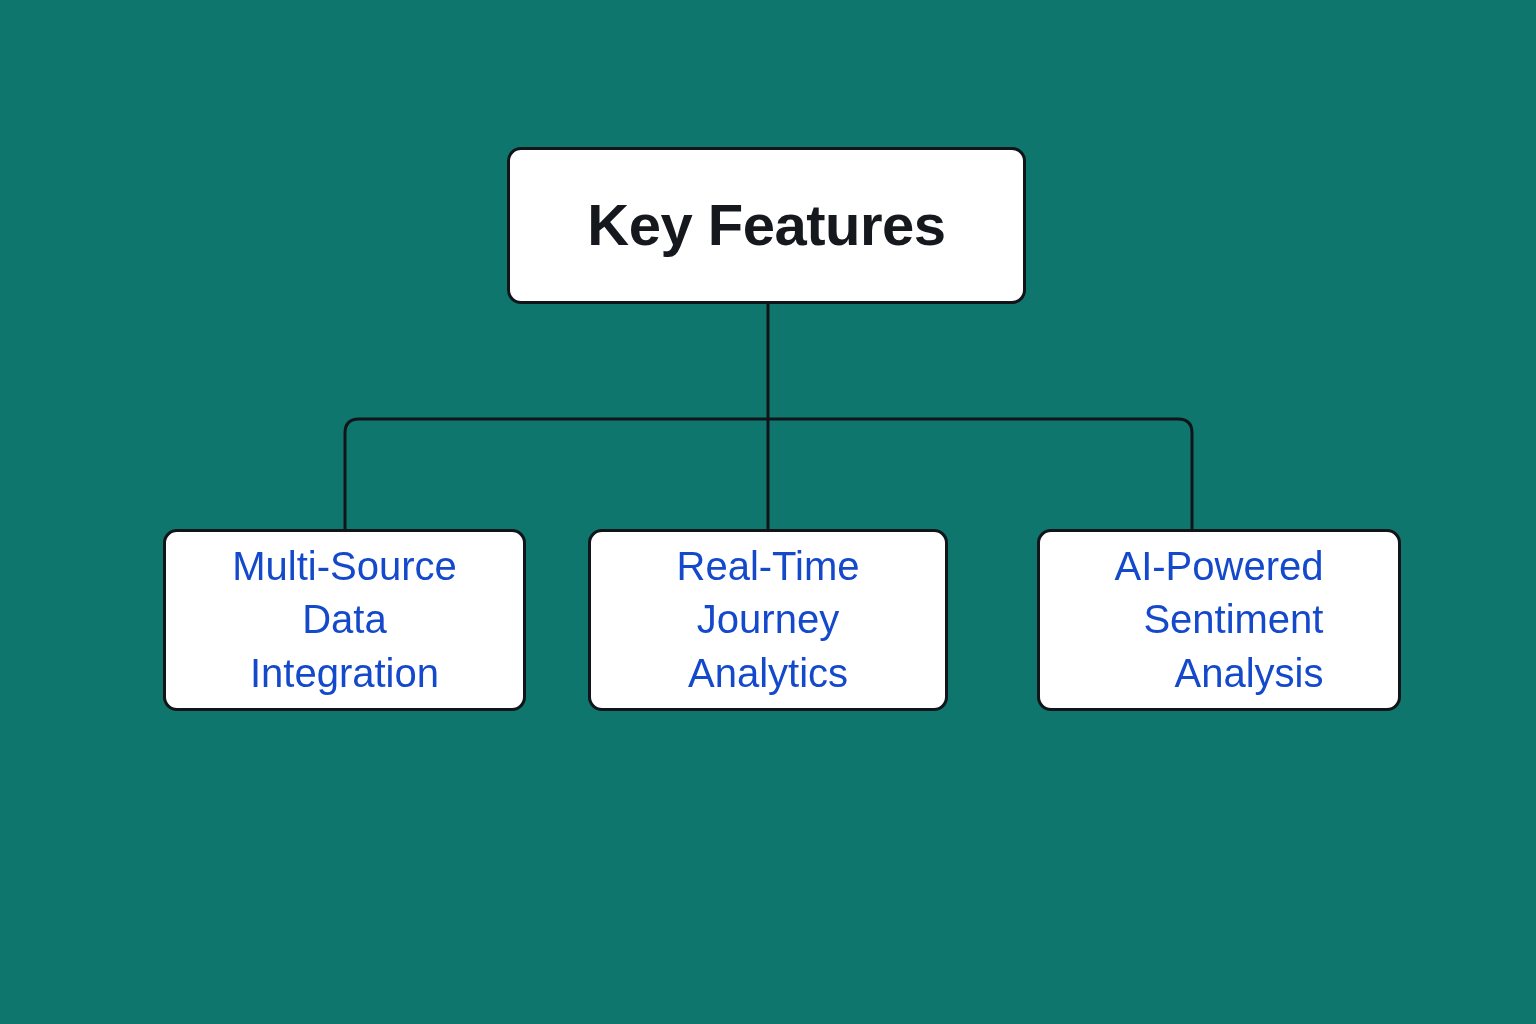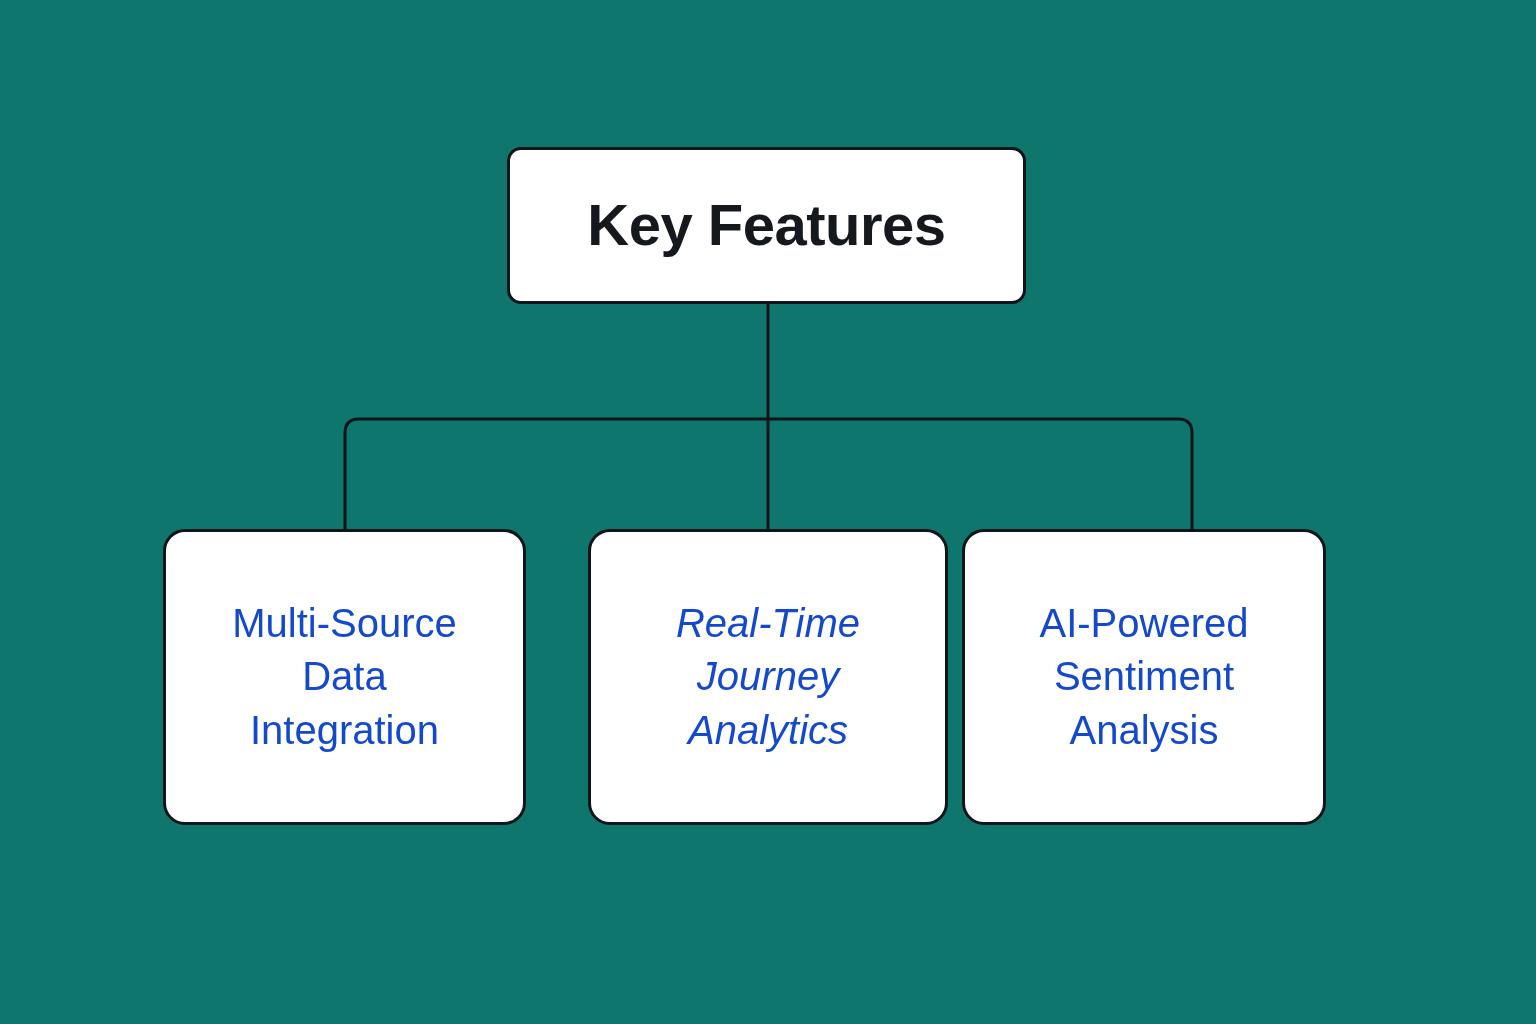--- a/index.html
+++ b/index.html
@@ -53,37 +53,37 @@
   .node-root .node-label {
     font-size: 58px;
     font-weight: bold;
     color: #15191e;
     letter-spacing: -0.5px;
     line-height: 1.05;
   }
 
   .node-child {
     top: 529px;
-    height: 296px;
+    height: 182px;
     border-width: 3px;
-    border-radius: 22px;
+    border-radius: 14px;
   }
 
   .node-child .node-label {
     font-size: 40px;
     font-weight: normal;
     color: #1449cc;
     line-height: 1.34;
     white-space: pre-line;
     padding: 0 10px;
   }
 
   .node-child-1 { left: 163px;  width: 363px; }
-  .node-child-2 { left: 588px;  width: 360px; font-style: italic; }
-  .node-child-3 { left: 962px; width: 364px; }
+  .node-child-2 { left: 588px;  width: 360px; }
+  .node-child-3 { left: 1037px; width: 364px; text-align: right; }
 </style>
 </head>
 <body>
 
 <div id="diagram-canvas">
 
   <svg class="connector-layer" viewBox="0 0 1536 1024" width="1536" height="1024" xmlns="http://www.w3.org/2000/svg">
 
     <path d="M 768 304 L 768 419" fill="none" stroke="#111418" stroke-width="3"></path>
 

